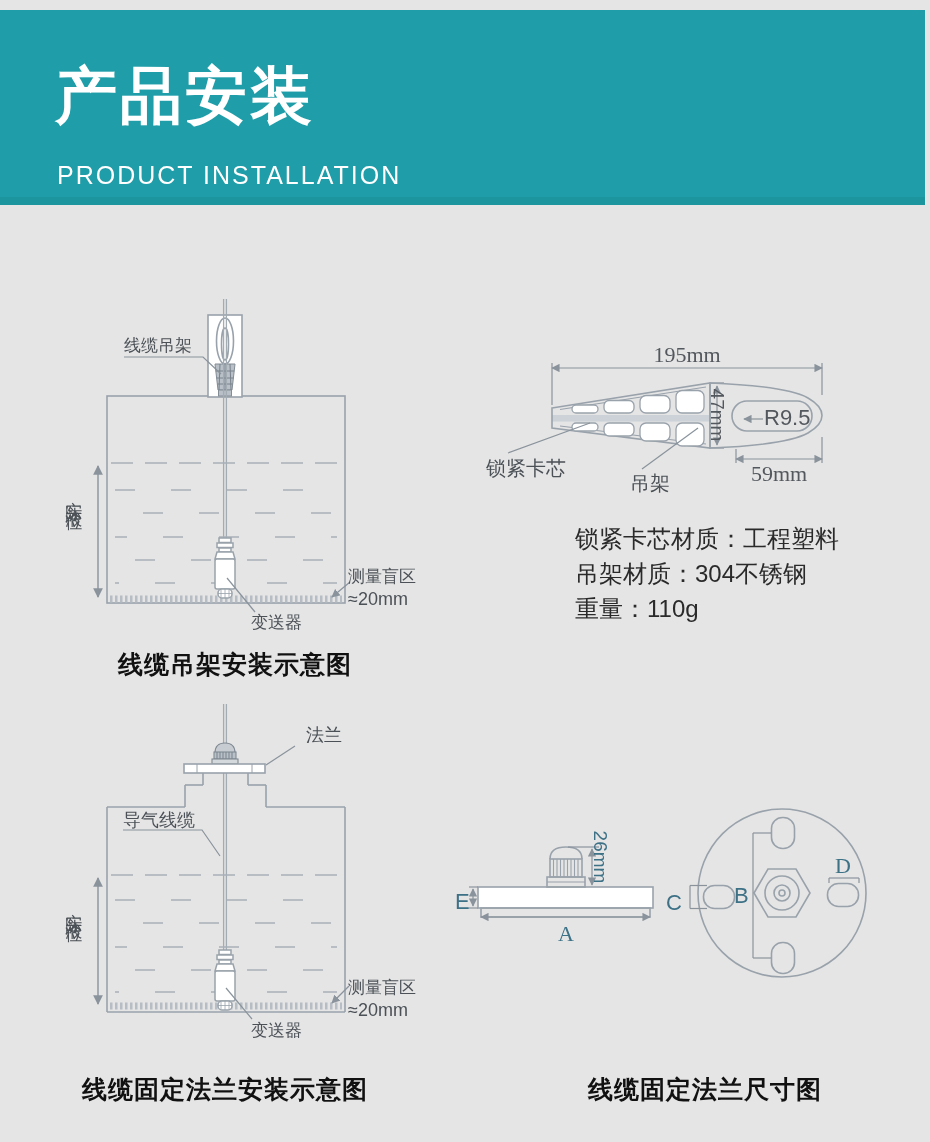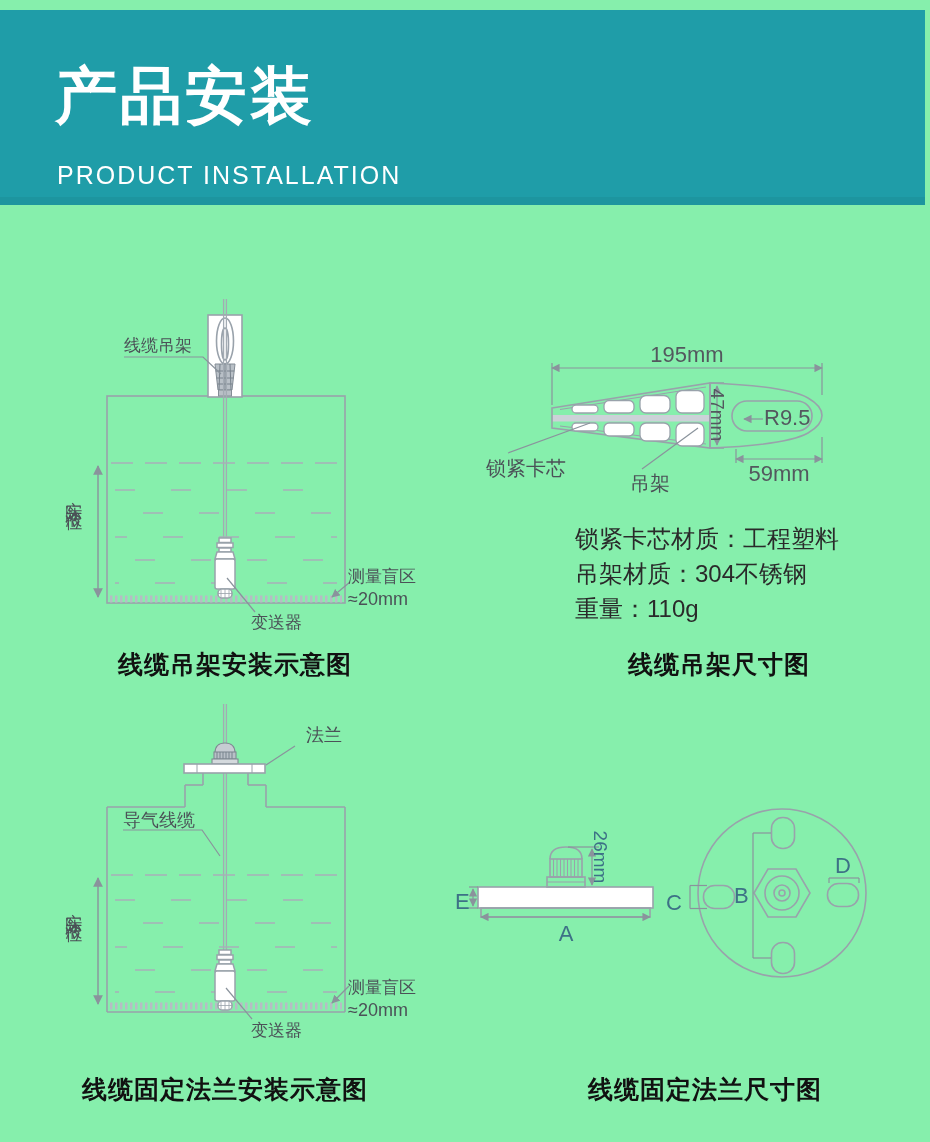--- a/index.html
+++ b/index.html
@@ -1,17 +1,17 @@
 <!DOCTYPE html>
 <html><head>
 <meta charset="utf-8">
 <style>
   html,body{margin:0;padding:0;}
   body{background:#ffffff;font-family:"Liberation Sans","DejaVu Sans",sans-serif;}
-  .page{position:relative;width:930px;height:1142px;background:#86efac;overflow:hidden;}
+  .page{position:relative;width:930px;height:1142px;background:#e5e5e5;overflow:hidden;}
 
   
   .banner{position:absolute;left:0;top:10px;width:925px;height:195px;background:#1f9da8;}
   .banner-shade{position:absolute;left:0;bottom:0;width:100%;height:8px;background:rgba(0,0,0,0.05);}
   .title{position:absolute;left:55px;top:44px;font-size:62px;font-weight:bold;color:#ffffff;letter-spacing:3px;white-space:nowrap;}
   .subtitle{position:absolute;left:57px;top:122px;font-size:25px;color:#ffffff;letter-spacing:2px;white-space:nowrap;margin-top:29px;}
   .phone-card{position:absolute;left:604px;top:38px;width:306px;height:120px;background:#ffffff;}
   .dot{position:absolute;width:9px;height:9px;border-radius:50%;background:#2aa3ae;}
   .dot-l{left:14px;top:8px;}
   .dot-r{left:285px;top:7px;}
@@ -21,21 +21,21 @@
   
   .diagram{position:absolute;}
   .diagram svg{position:absolute;left:0;top:0;}
   .lab{position:absolute;color:#4b5157;font-size:17px;line-height:1.25;white-space:nowrap;}
   .lab18{font-size:18px;}
   .lab20{font-size:20px;}
   .vtext{writing-mode:vertical-rl;letter-spacing:4px;}
   .dimtext{position:absolute;color:#53585e;font-size:22px;white-space:nowrap;}
   .letter{position:absolute;color:#3d7186;font-size:22px;white-space:nowrap;}
   .rot90{transform:rotate(90deg);transform-origin:center;text-align:center;}
-  .ctr{text-align:center;}
+  .ctr{text-align:center;font-family:Liberation Serif, serif;}
   .caption{position:absolute;width:350px;text-align:center;font-size:25px;font-weight:bold;color:#111111;letter-spacing:1px;white-space:nowrap;}
   .spec{position:absolute;left:575px;font-size:24px;color:#2a2a2a;white-space:nowrap;}
 </style>
 </head>
 <body>
 
 <div class="page">
 
   <div class="banner">
     <div class="title">产品安装</div>
@@ -156,21 +156,20 @@
     <div class="dimtext ctr" style="left:157px;top:7px;width:120px;">195mm</div>
     <div class="dimtext rot90" style="left:219px;top:71px;width:60px;height:18px;font-size:19px;">47mm</div>
     <div class="dimtext" style="left:294px;top:70px;">R9.5</div>
     <div class="dimtext ctr" style="left:266px;top:126px;width:86px;">59mm</div>
     <div class="lab lab20" style="left:16px;top:121px;">锁紧卡芯</div>
     <div class="lab lab20" style="left:160px;top:136px;">吊架</div>
   </div>
   <div class="spec" style="top:523px;">锁紧卡芯材质：工程塑料</div>
   <div class="spec" style="top:558px;">吊架材质：304不锈钢</div>
   <div class="spec" style="top:593px;">重量：110g</div>
-  <div class="caption" style="left:544px;top:648px;">线缆吊架尺寸图</div>
 
   <div class="diagram" style="left:60px;top:700px;width:390px;height:420px;">
     <svg width="390" height="420" viewBox="0 0 390 420">
       <defs>
         <marker id="ar3" viewBox="0 0 10 10" refX="9" refY="5" markerWidth="7" markerHeight="7" orient="auto-start-reverse">
           <path d="M0,0 L10,5 L0,10 z" fill="#8a939c"></path>
         </marker>
       </defs>
       <g stroke="#a3abb3" stroke-width="1.3">
         <line x1="163.6" y1="4" x2="163.6" y2="43"></line>

